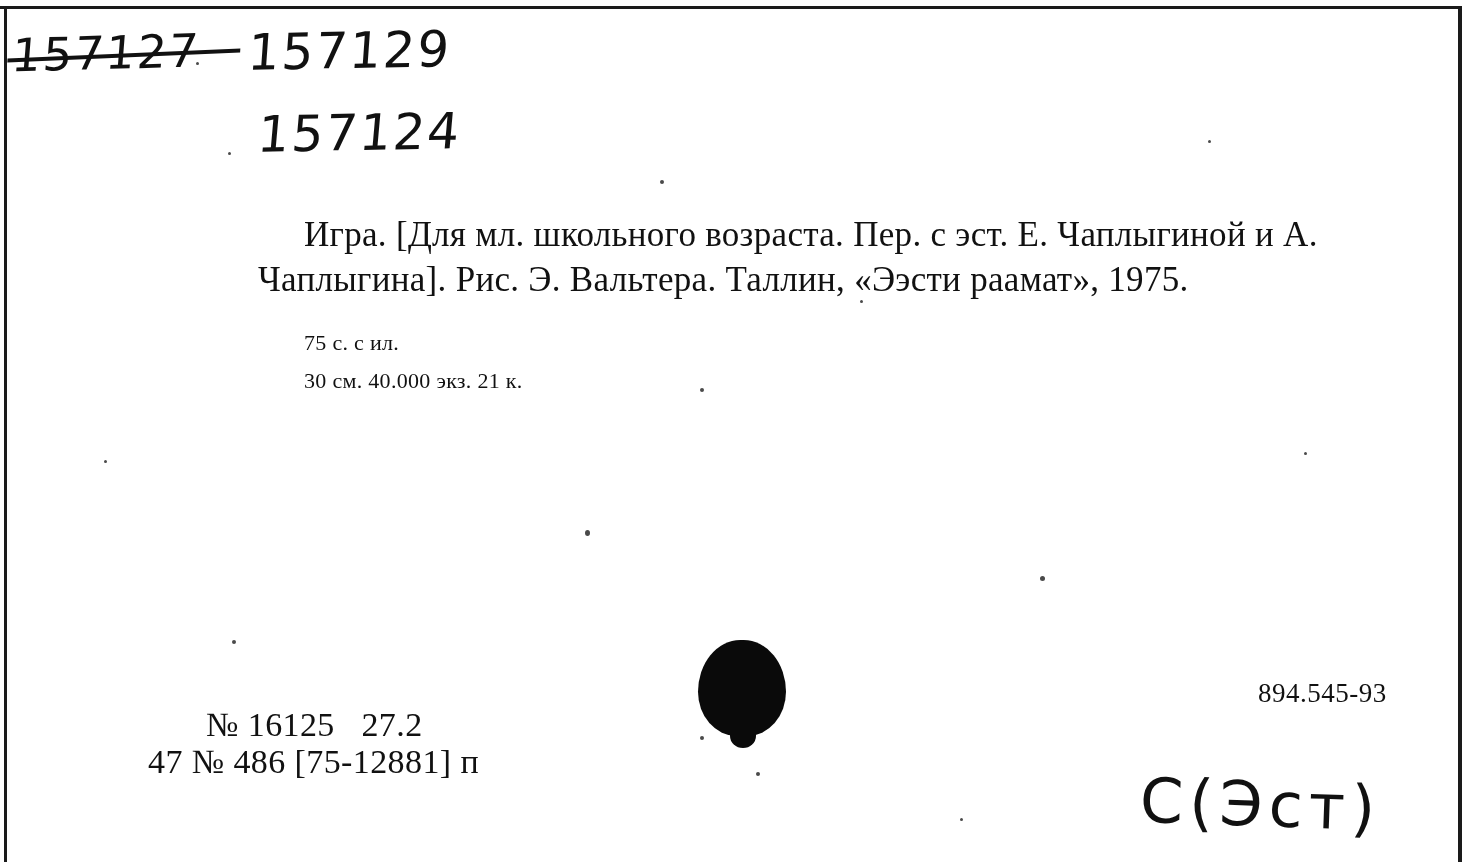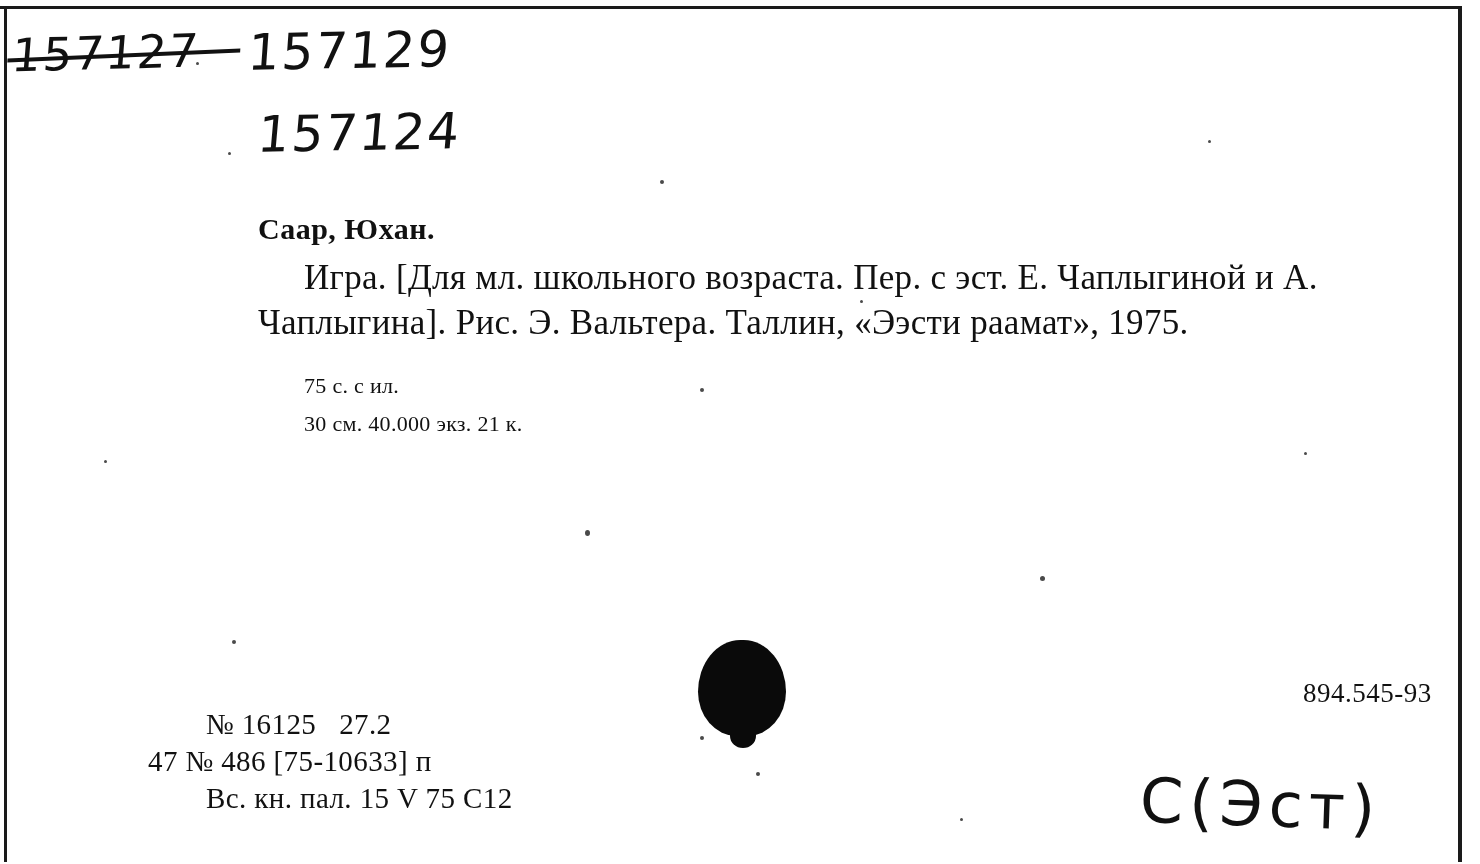--- a/index.html
+++ b/index.html
@@ -98,35 +98,34 @@
     margin: 22px 0 0 46px;
     letter-spacing: 0.3px;
   }
   .phys div { white-space: pre; }
 
   
   .footer-block {
     position: absolute;
     left: 148px;
     top: 706px;
-    font-size: 29px;
+    font-size: 34px;
     line-height: 37px;
     letter-spacing: 0.4px;
   }
   .footer-block div { white-space: pre; }
   .f-indent { margin-left: 58px; }
 
   
   .class-code {
     position: absolute;
     left: 1258px;
     top: 678px;
     font-size: 27px;
     letter-spacing: 0.5px;
-    margin-left: 45px;
   }
 
   
   #ink-blot {
     position: absolute;
     left: 698px;
     top: 640px;
     width: 88px;
     height: 96px;
     background: #0a0a0a;
@@ -161,34 +160,32 @@
 
   <div class="hand" id="hw-struck">
     <span>157127</span>
     <span class="strike"></span>
   </div>
 
   <div class="hand" id="hw-line1">157129</div>
   <div class="hand" id="hw-line2">157124</div>
 
   <div class="body-block">
-    <p class="author">Саар, Юхан.</p>
     <p class="title-par">Игра. [Для мл. школьного возраста. Пер. с эст. Е. Чаплыгиной и А. Чаплыгина]. Рис. Э. Вальтера.    Таллин, «Ээсти раамат», 1975.</p>
     <div class="phys">
       <div>75 с. с ил.</div>
       <div>30 см. 40.000 экз. 21 к.</div>
     </div>
   </div>
 
   <div class="class-code">894.545-93</div>
 
   <div class="footer-block">
     <div class="f-indent">№ 16125   27.2</div>
-    <div>47 № 486 [75-10633] п</div>
-    <div class="f-indent">Вс. кн. пал. 15 V 75 С12</div>
+    <div>47 № 486 [75-12881] п</div>
   </div>
 
   <div id="ink-blot"></div>
 
   <div class="hand" id="hw-bottom-right">C(Эст)</div>
 
   <div class="speck" style="left:660px; top:180px; width:4px; height:4px;"></div>
   <div class="speck" style="left:860px; top:300px; width:3px; height:3px;"></div>
   <div class="speck" style="left:700px; top:388px; width:4px; height:4px;"></div>
   <div class="speck" style="left:585px; top:530px; width:5px; height:6px;"></div>

